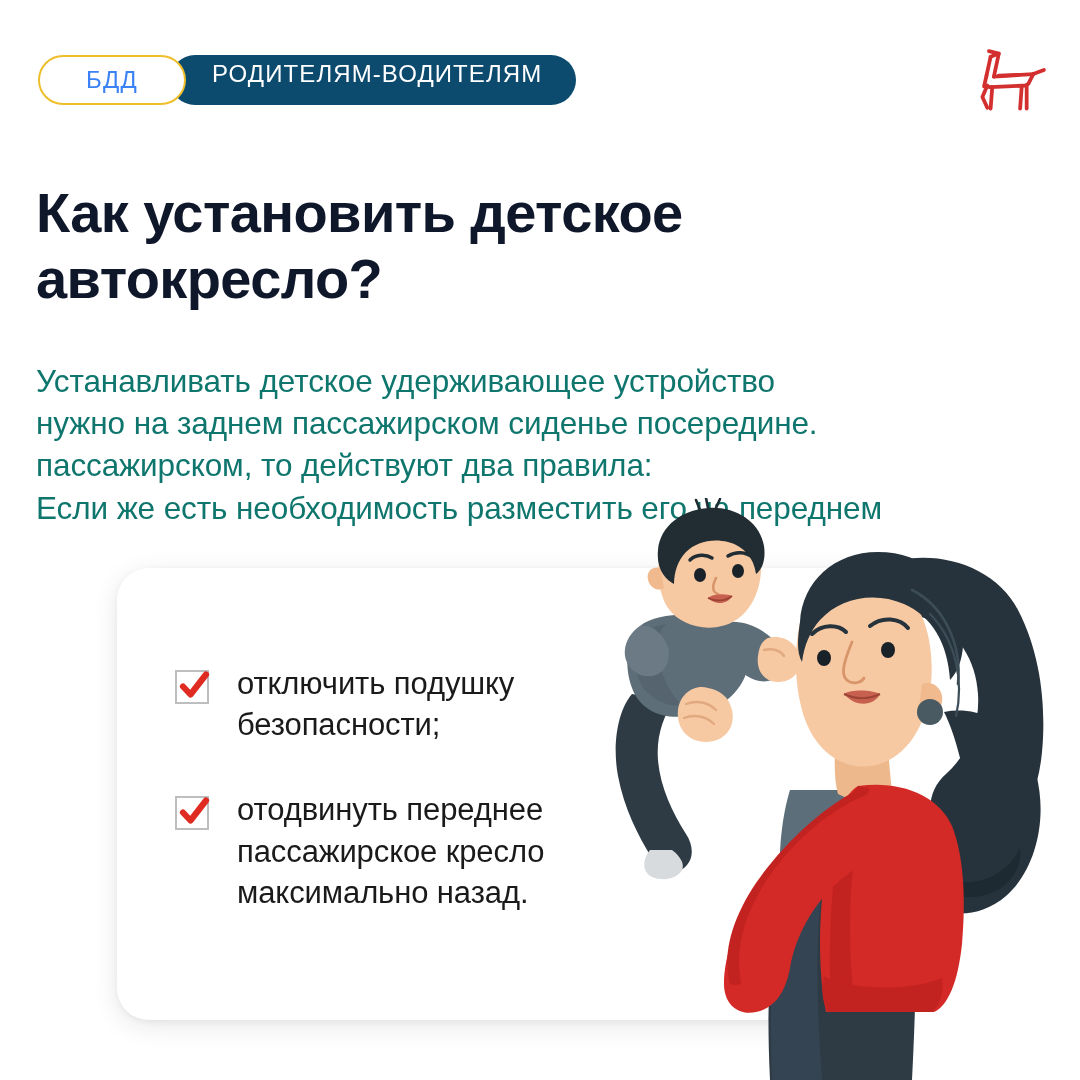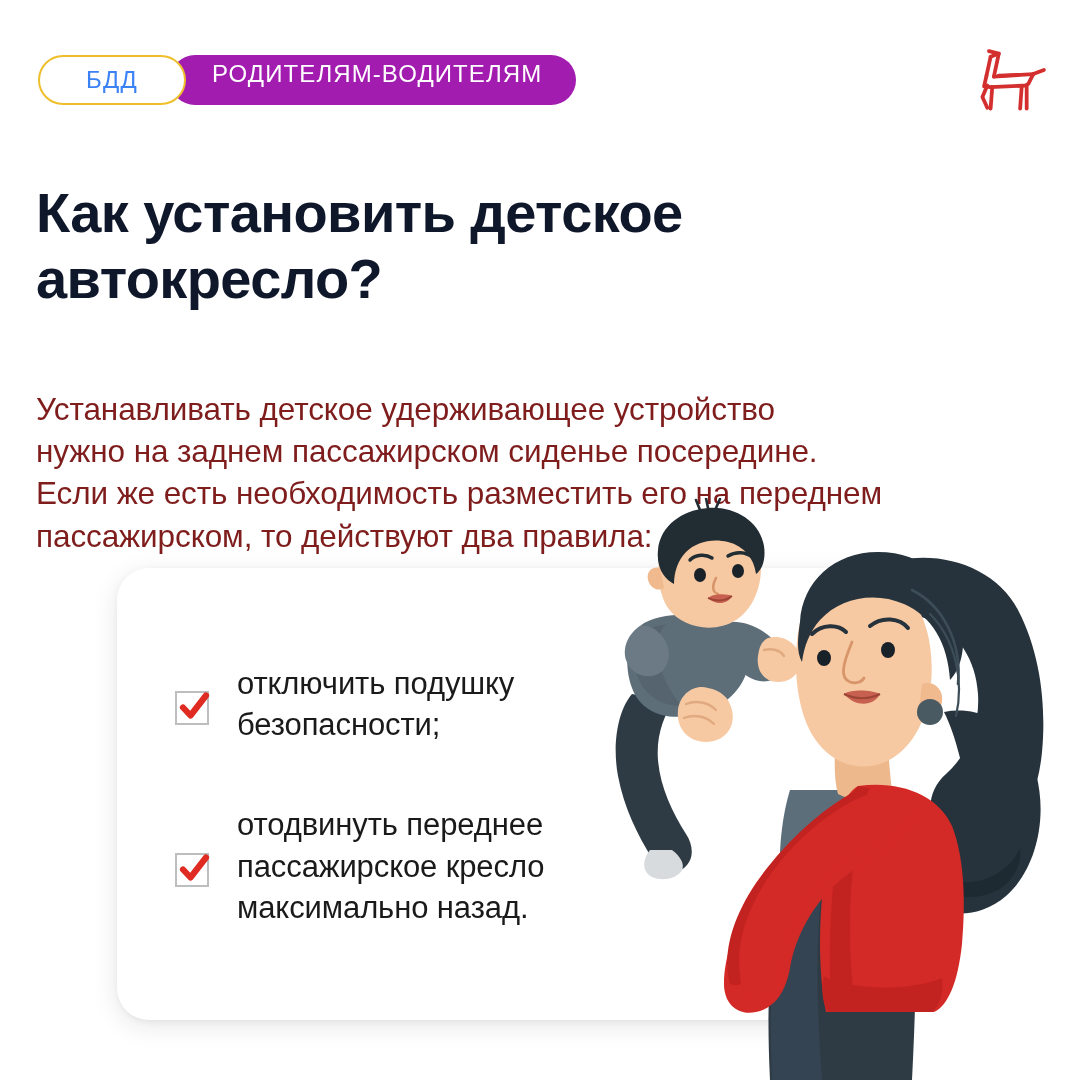--- a/index.html
+++ b/index.html
@@ -53,21 +53,21 @@
     justify-content: center;
     position: relative;
     z-index: 3;
   }
 
   .badge-section {
     height: 50px;
     margin-left: -16px;
     padding: 0 34px 12px 42px;
     border-radius: 25px;
-    background: #a21caf;
+    background: #0c4a6e;
     color: #FFFFFF;
     font-size: 24px;
     font-weight: 400;
     letter-spacing: 1.1px;
     display: flex;
     align-items: center;
     justify-content: center;
     position: relative;
     z-index: 2;
   }
@@ -98,24 +98,23 @@
 
   
   .lead {
     position: absolute;
     top: 360px;
     left: 36px;
     width: 1000px;
     font-size: 31.5px;
     line-height: 1.34;
     font-weight: 400;
-    color: #7f1d1d;
+    color: #0f766e;
     letter-spacing: -0.1px;
     z-index: 5;
-    margin-top: 28px;
   }
   .lead p { margin: 0; }
 
   
   .card {
     position: absolute;
     left: 117px;
     top: 568px;
     width: 756px;
     height: 452px;
@@ -129,24 +128,24 @@
   .checklist {
     position: absolute;
     left: 175px;
     top: 663px;
     width: 470px;
     z-index: 4;
   }
 
   .check-item {
     display: flex;
-    align-items: center;
+    align-items: flex-start;
     gap: 28px;
   }
-  .check-item + .check-item { margin-top: 59px; }
+  .check-item + .check-item { margin-top: 44px; }
 
   .checkbox {
     flex: 0 0 auto;
     width: 34px;
     height: 34px;
     margin-top: 7px;
     border: 2px solid #BCBEC0;
     background: #FFFFFF;
     position: relative;
   }
@@ -213,22 +212,22 @@
 
       <path d="M40 46 L64 45"></path>
     </svg>
   </div>
 
   <h1 class="title">Как установить детское автокресло?</h1>
 
   <div class="lead">
     <p>Устанавливать детское удерживающее устройство</p>
     <p>нужно на заднем пассажирском сиденье посередине.</p>
+    <p>пассажирском, то действуют два правила:</p>
     <p>Если же есть необходимость разместить его на переднем</p>
-    <p>пассажирском, то действуют два правила:</p>
   </div>
 
   <div class="card"></div>
 
   <div class="checklist">
 
     <div class="check-item">
       <span class="checkbox">
         <svg viewBox="0 0 40 40">
           <path d="M9 20.5 L16.5 28.5 L32 8.5" stroke="#E02B22" stroke-width="6.2" fill="none" stroke-linecap="round" stroke-linejoin="round"></path>

